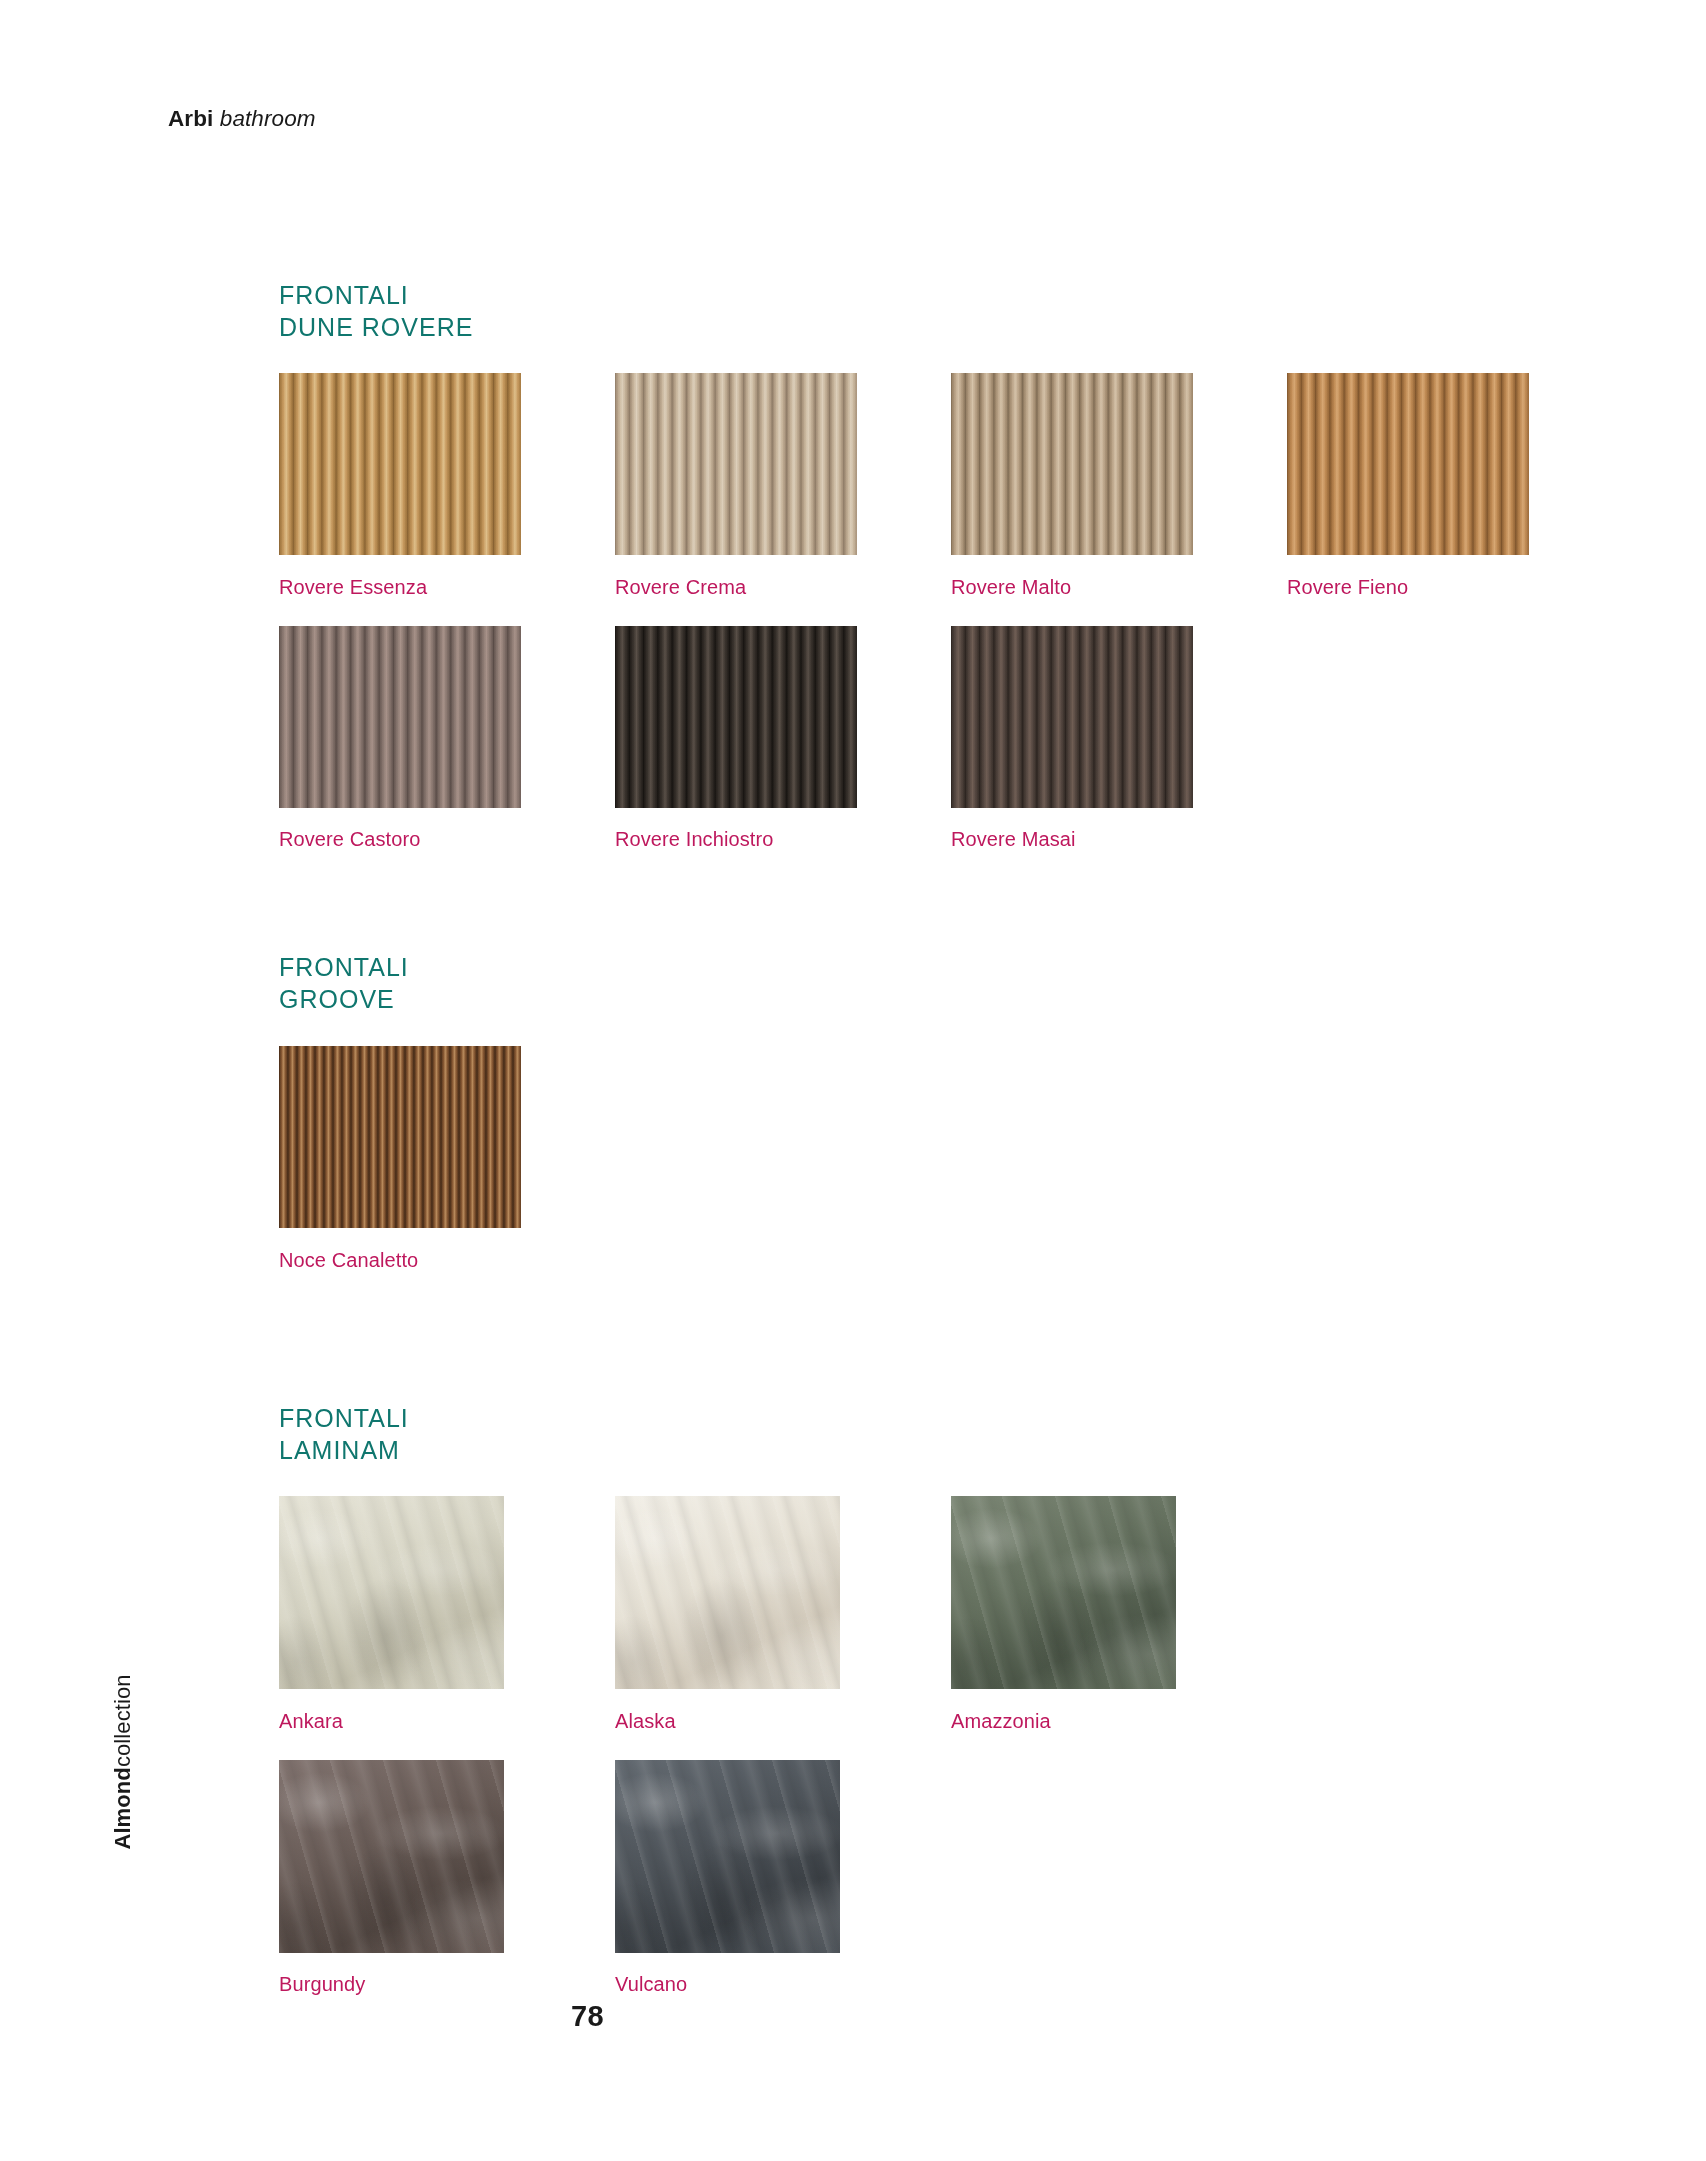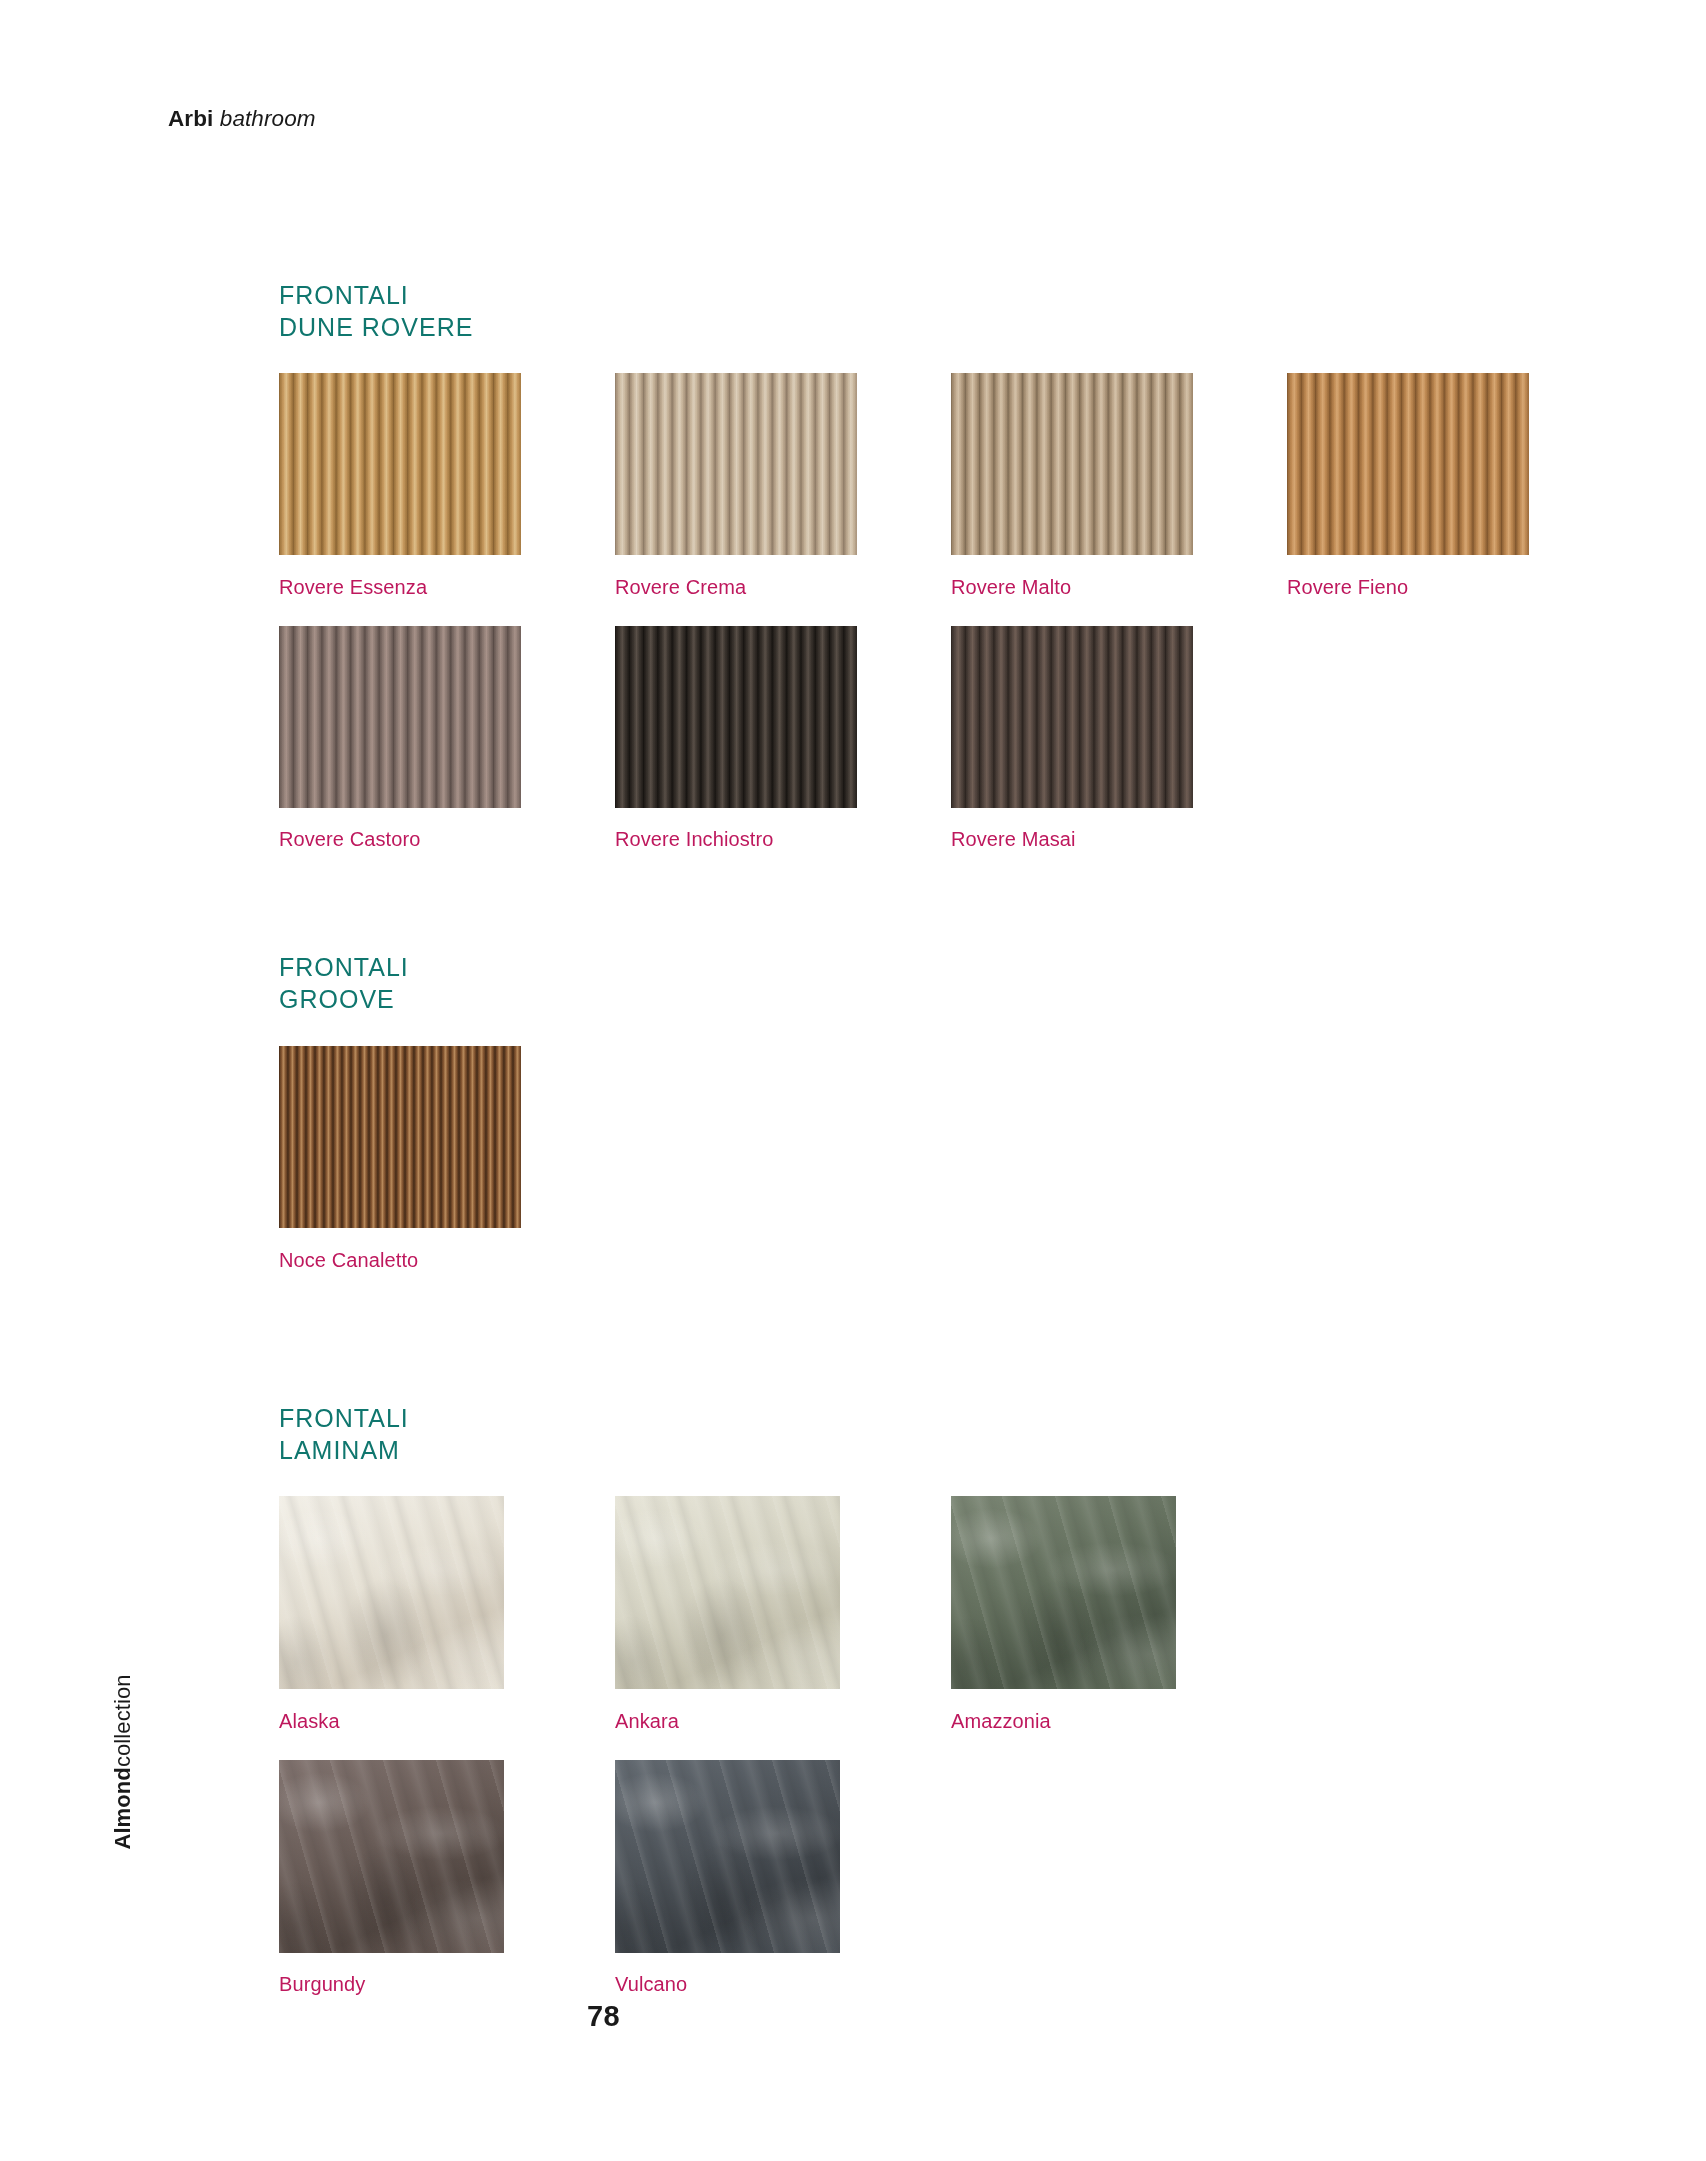--- a/index.html
+++ b/index.html
@@ -53,21 +53,20 @@
   .side-caption .sc-reg { font-weight: 400; }
 
   
   .page-number {
     position: absolute;
     left: 571px;
     top: 2000px;
     font-size: 29px;
     font-weight: 700;
     letter-spacing: 0.3px;
-    margin-left: 16px;
   }
 
   
   .content {
     position: absolute;
     left: 279px;
     top: 0;
     width: 1297px;
   }
 
@@ -249,28 +248,28 @@
       </div>
   </section>
 
   <section class="section" id="section-laminam">
     <h2 class="section-title">
       <span class="tl1">FRONTALI</span>
       <span class="tl2">LAMINAM</span>
     </h2>
     <div class="swatch-grid laminam-grid" id="grid-laminam">
         <div class="swatch-cell">
+          <div class="swatch-chip stone" style="background: linear-gradient(155deg, rgb(230, 228, 215) 0%, rgb(216, 214, 198) 42%, rgb(194, 191, 172) 72%, rgb(216, 214, 198) 100%);"></div>
+          <span class="swatch-label">Ankara</span>
+        </div>
+        <div class="swatch-cell">
           <div class="swatch-chip stone" style="background: linear-gradient(155deg, rgb(242, 239, 231) 0%, rgb(230, 225, 213) 42%, rgb(210, 202, 187) 72%, rgb(230, 225, 213) 100%);"></div>
           <span class="swatch-label">Alaska</span>
         </div>
         <div class="swatch-cell">
-          <div class="swatch-chip stone" style="background: linear-gradient(155deg, rgb(230, 228, 215) 0%, rgb(216, 214, 198) 42%, rgb(194, 191, 172) 72%, rgb(216, 214, 198) 100%);"></div>
-          <span class="swatch-label">Ankara</span>
-        </div>
-        <div class="swatch-cell">
           <div class="swatch-chip stone" style="background: linear-gradient(155deg, rgb(125, 136, 118) 0%, rgb(101, 113, 95) 42%, rgb(78, 89, 74) 72%, rgb(101, 113, 95) 100%);"></div>
           <span class="swatch-label">Amazzonia</span>
         </div>
         <div class="swatch-cell">
           <div class="swatch-chip stone" style="background: linear-gradient(155deg, rgb(130, 116, 112) 0%, rgb(106, 93, 88) 42%, rgb(82, 71, 66) 72%, rgb(106, 93, 88) 100%);"></div>
           <span class="swatch-label">Burgundy</span>
         </div>
         <div class="swatch-cell">
           <div class="swatch-chip stone" style="background: linear-gradient(155deg, rgb(101, 108, 115) 0%, rgb(78, 84, 90) 42%, rgb(59, 64, 69) 72%, rgb(78, 84, 90) 100%);"></div>
           <span class="swatch-label">Vulcano</span>

